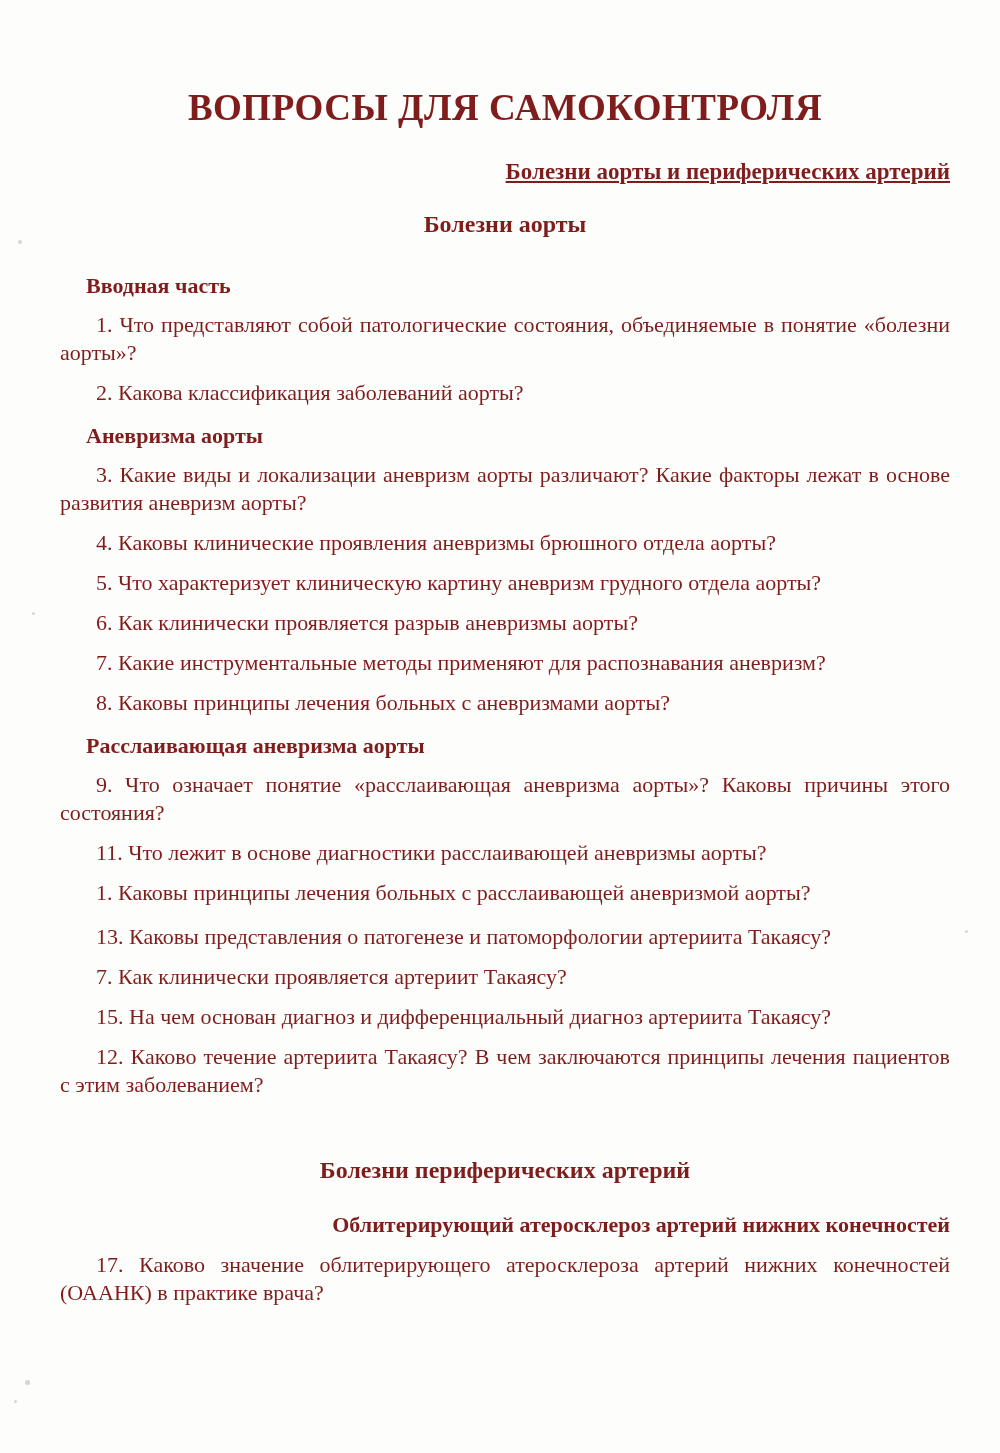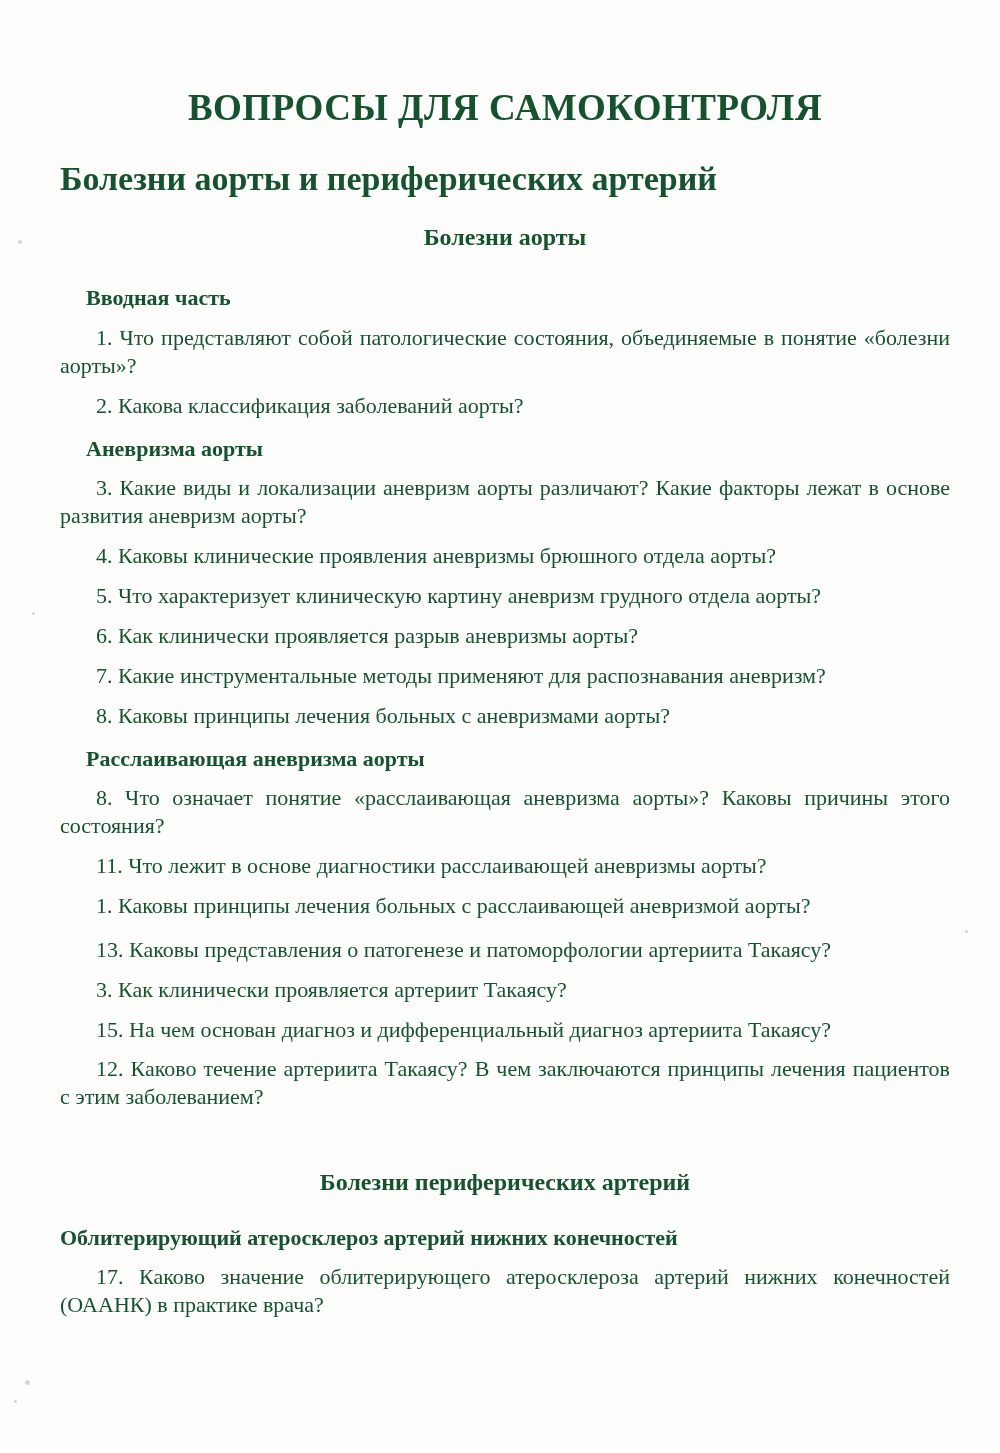--- a/index.html
+++ b/index.html
@@ -6,43 +6,44 @@
     margin: 0;
     padding: 0;
     background: #ffffff;
   }
   .page {
     position: relative;
     width: 1000px;
     height: 1453px;
     background: #fdfdfb;
     font-family: "Liberation Serif", serif;
-    color: #14532d;
+    color: #7f1d1d;
     overflow: hidden;
   }
   .content {
     position: absolute;
     left: 60px;
     top: 88px;
     width: 890px;
   }
   h1.doc-title {
     font-size: 37px;
     font-weight: bold;
     text-align: center;
     letter-spacing: 0.5px;
     margin: 0 0 30px 0;
     line-height: 1.1;
   }
   h2.section-title {
-    font-size: 34px;
+    font-size: 23px;
     font-weight: bold;
-    text-align: left;
+    text-align: right;
     margin: 0 0 26px 0;
     line-height: 1.15;
+    text-decoration: underline;
   }
   h3.subsection-title {
     font-size: 24px;
     font-weight: bold;
     text-align: center;
     margin: 0 0 34px 0;
     line-height: 1.15;
   }
   h4.group-title {
     font-size: 22px;
@@ -60,21 +61,21 @@
     line-height: 1.27;
     hyphens: manual;
   }
   .group {
     margin-bottom: 16px;
   }
   .group:last-child {
     margin-bottom: 0;
   }
   h4.group-title.centered-wide {
-    text-align: left;
+    text-align: right;
     padding-left: 0;
     margin-bottom: 10px;
   }
   .speck {
     position: absolute;
     background: #b9b5ad;
     border-radius: 50%;
     opacity: 0.55;
   }
 </style>
@@ -108,28 +109,28 @@
       <p class="q">3. Какие виды и локализации аневризм аорты различают? Какие факторы лежат в основе развития аневризм аорты?</p>
       <p class="q">4. Каковы клинические проявления аневризмы брюшного отдела аорты?</p>
       <p class="q">5. Что характеризует клиническую картину аневризм грудного отдела аорты?</p>
       <p class="q">6. Как клинически проявляется разрыв аневризмы аорты?</p>
       <p class="q">7. Какие инструментальные методы применяют для распознавания аневризм?</p>
       <p class="q">8. Каковы принципы лечения больных с аневризмами аорты?</p>
     </div>
 
     <div class="group">
       <h4 class="group-title">Расслаивающая аневризма аорты</h4>
-      <p class="q">8. Что означает понятие «расслаивающая аневризма аорты»? Каковы причины этого состояния?</p>
+      <p class="q">9. Что означает понятие «расслаивающая аневризма аорты»? Каковы причины этого состояния?</p>
       <p class="q">11. Что лежит в основе диагностики расслаивающей аневризмы аорты?</p>
       <p class="q">1. Каковы принципы лечения больных с расслаивающей аневризмой аорты?</p>
     </div>
 
     <div class="group">
       <p class="q">13. Каковы представления о патогенезе и патоморфологии артериита Такаясу?</p>
-      <p class="q">3. Как клинически проявляется артериит Такаясу?</p>
+      <p class="q">7. Как клинически проявляется артериит Такаясу?</p>
       <p class="q">15. На чем основан диагноз и дифференциальный диагноз артериита Такаясу?</p>
       <p class="q">12. Каково течение артериита Такаясу? В чем заключаются принципы лечения пациентов с этим заболеванием?</p>
     </div>
 
     <h3 class="subsection-title" style="margin-top:58px; margin-bottom:28px;">Болезни периферических артерий</h3>
 
     <div class="group">
       <h4 class="group-title centered-wide">Облитерирующий атеросклероз артерий нижних конечностей</h4>
       <p class="q">17. Каково значение облитерирующего атеросклероза артерий нижних конечностей (ОААНК) в практике врача?</p>
     </div>

